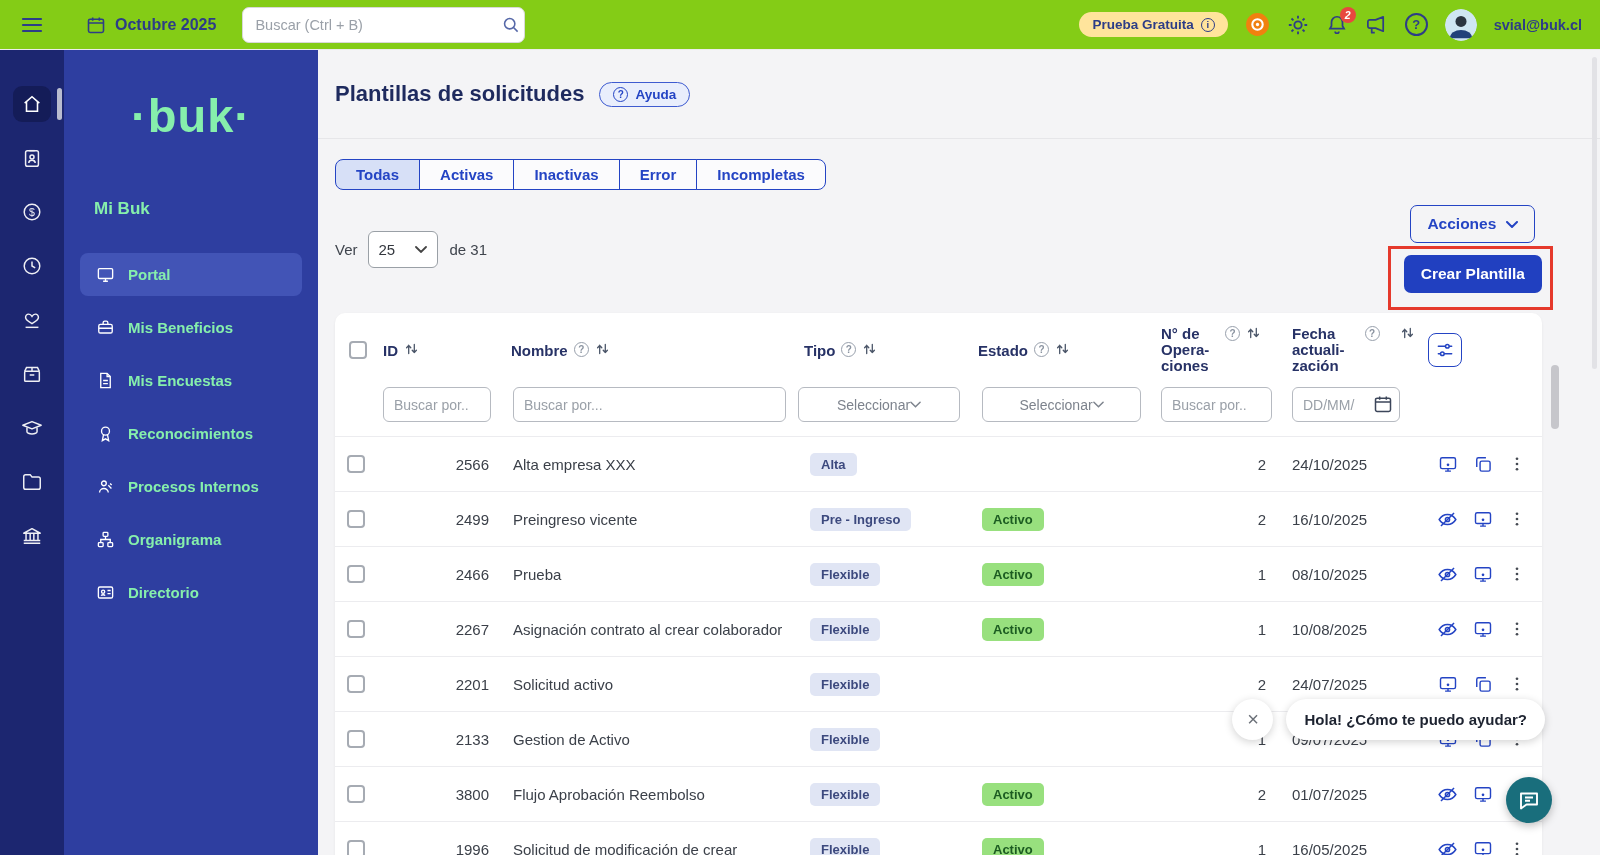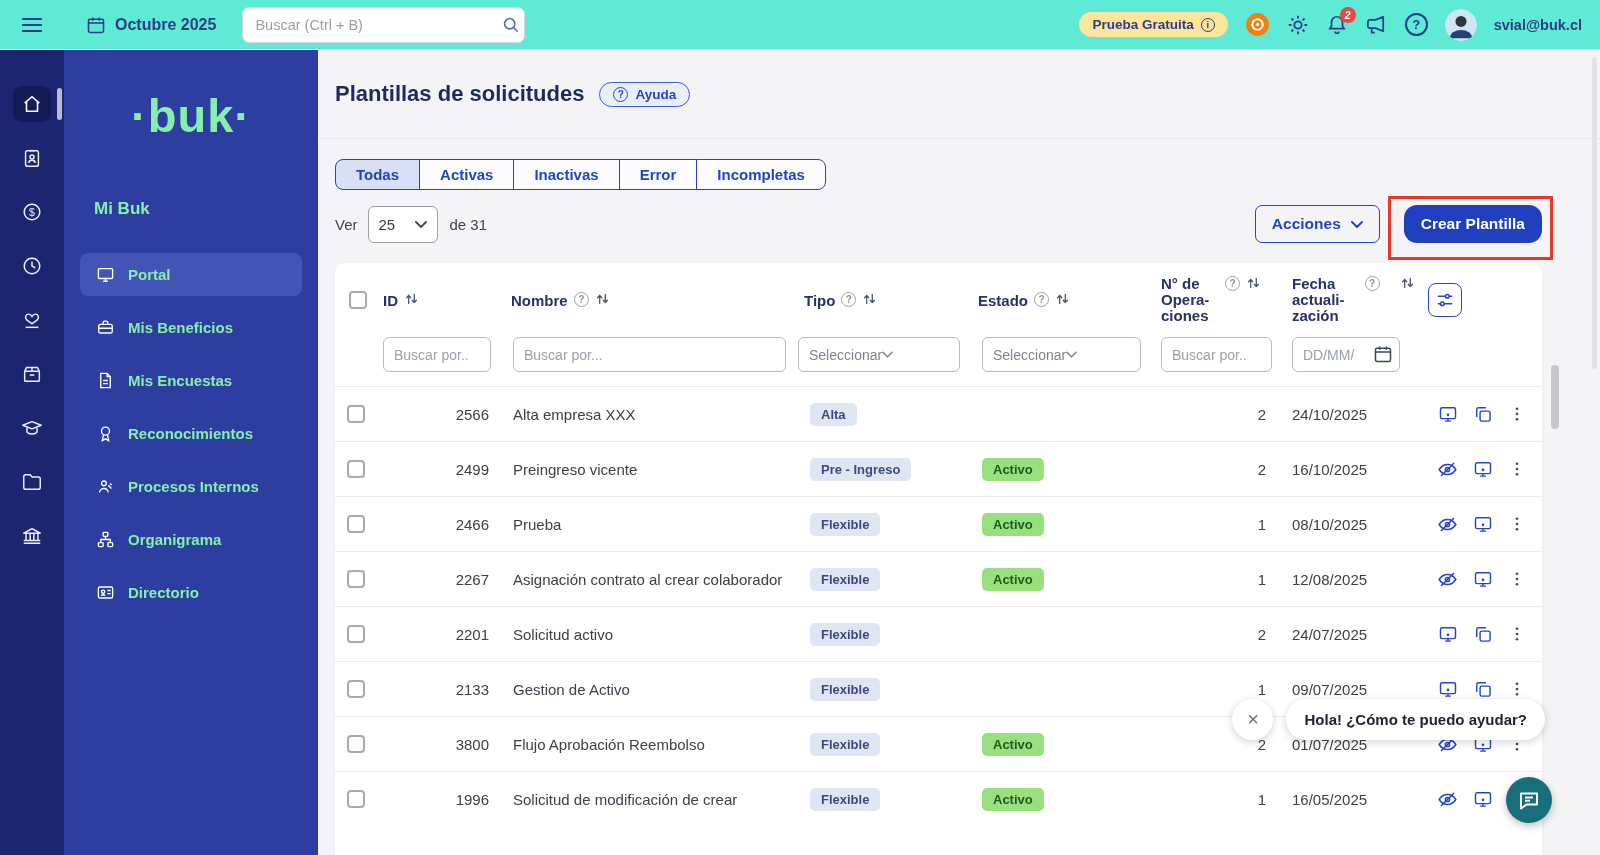--- a/index.html
+++ b/index.html
@@ -1,21 +1,21 @@
 <!DOCTYPE html>
 <html><head>
 <meta charset="utf-8">
 <style>
   * { margin:0; padding:0; box-sizing:border-box; }
   html,body { width:1600px; height:855px; overflow:hidden; }
   body { font-family:"Liberation Sans", sans-serif; background:#f4f4f6; position:relative; color:#3b4049; }
   svg { display:block; }
 
   
-  .topbar { height:50px; background:#5eead4; display:flex; align-items:center; padding:0 18px 0 20px;
+  .topbar { height:50px; background:#84cc16; display:flex; align-items:center; padding:0 18px 0 20px;
             border-bottom:1px solid #ececec; position:relative; z-index:5; }
   .icon-btn { background:none; border:none; cursor:pointer; display:flex; align-items:center; }
   .date-group { display:flex; align-items:center; gap:9px; margin-left:42px; color:#2d3d87;
                 font-size:16px; font-weight:700; cursor:pointer; }
   .searchbox { margin-left:26px; width:283px; height:36px; background:#fff; border:1px solid #d8d8d8;
                border-radius:7px; display:flex; align-items:center; padding:0 4px 0 12px; }
   .searchbox input { flex:1; border:none; outline:none; font-size:14.5px; color:#444; background:transparent; }
   .searchbox input::placeholder { color:#9aa0a8; }
   .topbar-right { margin-left:auto; display:flex; align-items:center; gap:17px; }
   .trial-pill { display:flex; align-items:center; gap:7px; background:#ffe49c; border-radius:15px;
@@ -77,26 +77,26 @@
   .tab:last-child { border-radius:0 8px 8px 0; }
   .tab.active { background:#d7e0f7; font-weight:700; }
 
   
   .toolbar { display:flex; align-items:center; margin-top:15px; }
   .ver { font-size:15px; color:#3f444d; margin-right:10px; }
   .sel { background:#fff; border:1px solid #9aa0a6; border-radius:6px; display:flex; align-items:center;
          justify-content:space-between; padding:0 10px; cursor:pointer; color:#33373e; font-size:15px; }
   .sel.small { width:70px; height:37px; }
   .total { font-size:15px; color:#3f444d; margin-left:12px; }
-  .toolbar-right { margin-left:auto; display:flex; align-items:center; gap:24px; }
+  .toolbar-right { margin-left:auto; display:flex; align-items:center; gap:12px;flex-direction:column; }
   .btn-outline { height:38px; padding:0 16px; display:flex; align-items:center; gap:10px;
                  border:1.5px solid #2444c4; border-radius:7px; background:transparent; color:#2444c4;
                  font-size:15.5px; font-weight:700; cursor:pointer; font-family:inherit; }
   .create-wrap { position:relative; }
-  .btn-primary { height:38px; padding:0 17px; border:none; border-radius:13px; background:#2140c0;
+  .btn-primary { height:38px; padding:0 17px; border:none; border-radius:7px; background:#2140c0;
                  color:#fff; font-size:15.5px; font-weight:700; cursor:pointer; font-family:inherit; }
   .red-box { position:absolute; top:-9px; left:-16px; right:-11px; bottom:-17px;
              border:3px solid #e5392c; pointer-events:none; }
 
   
   .card { margin-top:20px; background:#fff; border-radius:10px; box-shadow:0 1px 3px rgba(0,0,0,.06);
           min-height:600px; }
   .trow { display:grid; grid-template-columns:48px 118px 297px 170px 187px 117px 140px 130px; }
   .thead { min-height:74px; align-items:center; }
   .hc { display:flex; align-items:flex-start; gap:6px; font-size:15px; font-weight:700; color:#273266;
@@ -114,21 +114,21 @@
   .fc { padding:0 12px; }
   .fc.f-id { padding:0 10px 0 0; }
   .fc.f-tipo { padding:0 8px 0 0; }
   .fc.f-estado { padding:0 14px 0 14px; }
   .fc.f-ops { padding:0 0 0 6px; }
   .fc.f-fecha { padding:0 12px 0 20px; }
   .fin { width:100%; height:35px; border:1px solid #b6bac1; border-radius:6px; padding:0 10px;
          font-size:14px; color:#555; font-family:inherit; outline:none; background:#fff; }
   .fin::placeholder { color:#9aa0a8; }
   .fsel { height:35px; border:1px solid #b6bac1; border-radius:6px; background:#fff; display:flex;
-          align-items:center; justify-content:flex-start; padding:0 10px; font-size:14px;
+          align-items:center; justify-content:center; padding:0 10px; font-size:14px;
           color:#7d838d; cursor:pointer; }
   .datebox { position:relative; }
   .datebox .fin { padding-right:40px; }
   .datebox .cal { position:absolute; right:7px; top:7px; cursor:pointer; }
 
   .drow { border-top:1px solid #ececef; min-height:55px; align-items:center; }
   .dc { font-size:15px; color:#3b4049; padding:8px 12px; }
   .c-id { text-align:right; padding-right:12px; }
   .c-ops { text-align:right; padding-right:6px; }
   .c-fecha { padding-left:20px; white-space:nowrap; }
@@ -621,21 +621,21 @@
 
         <div class="trow drow">
           <div class="dc c-check">
               <span class="cb"></span>
             </div>
           <div class="dc c-id">2267</div>
           <div class="dc">Asignación contrato al crear colaborador</div>
           <div class="dc"><span class="badge-tipo">Flexible</span></div>
           <div class="dc c-estado"><span class="badge-estado">Activo</span></div>
           <div class="dc c-ops">1</div>
-          <div class="dc c-fecha">12/08/2025</div>
+          <div class="dc c-fecha">10/08/2025</div>
           <div class="dc c-actions">
             <span class="act-ic">
                 <svg width="21" height="21" viewBox="0 0 24 24" fill="none" stroke="#2444c4" stroke-width="1.7">
                   <path d="M2.5 12S6 6.2 12 6.2 21.5 12 21.5 12 18 17.8 12 17.8 2.5 12 2.5 12z"></path>
                   <circle cx="12" cy="12" r="2.4"></circle>
                   <path d="M4.5 19.5l15-15"></path>
                 </svg>
               </span>
             <span class="act-ic">
                 <svg width="20" height="20" viewBox="0 0 24 24" fill="none" stroke="#2444c4" stroke-width="1.7">

